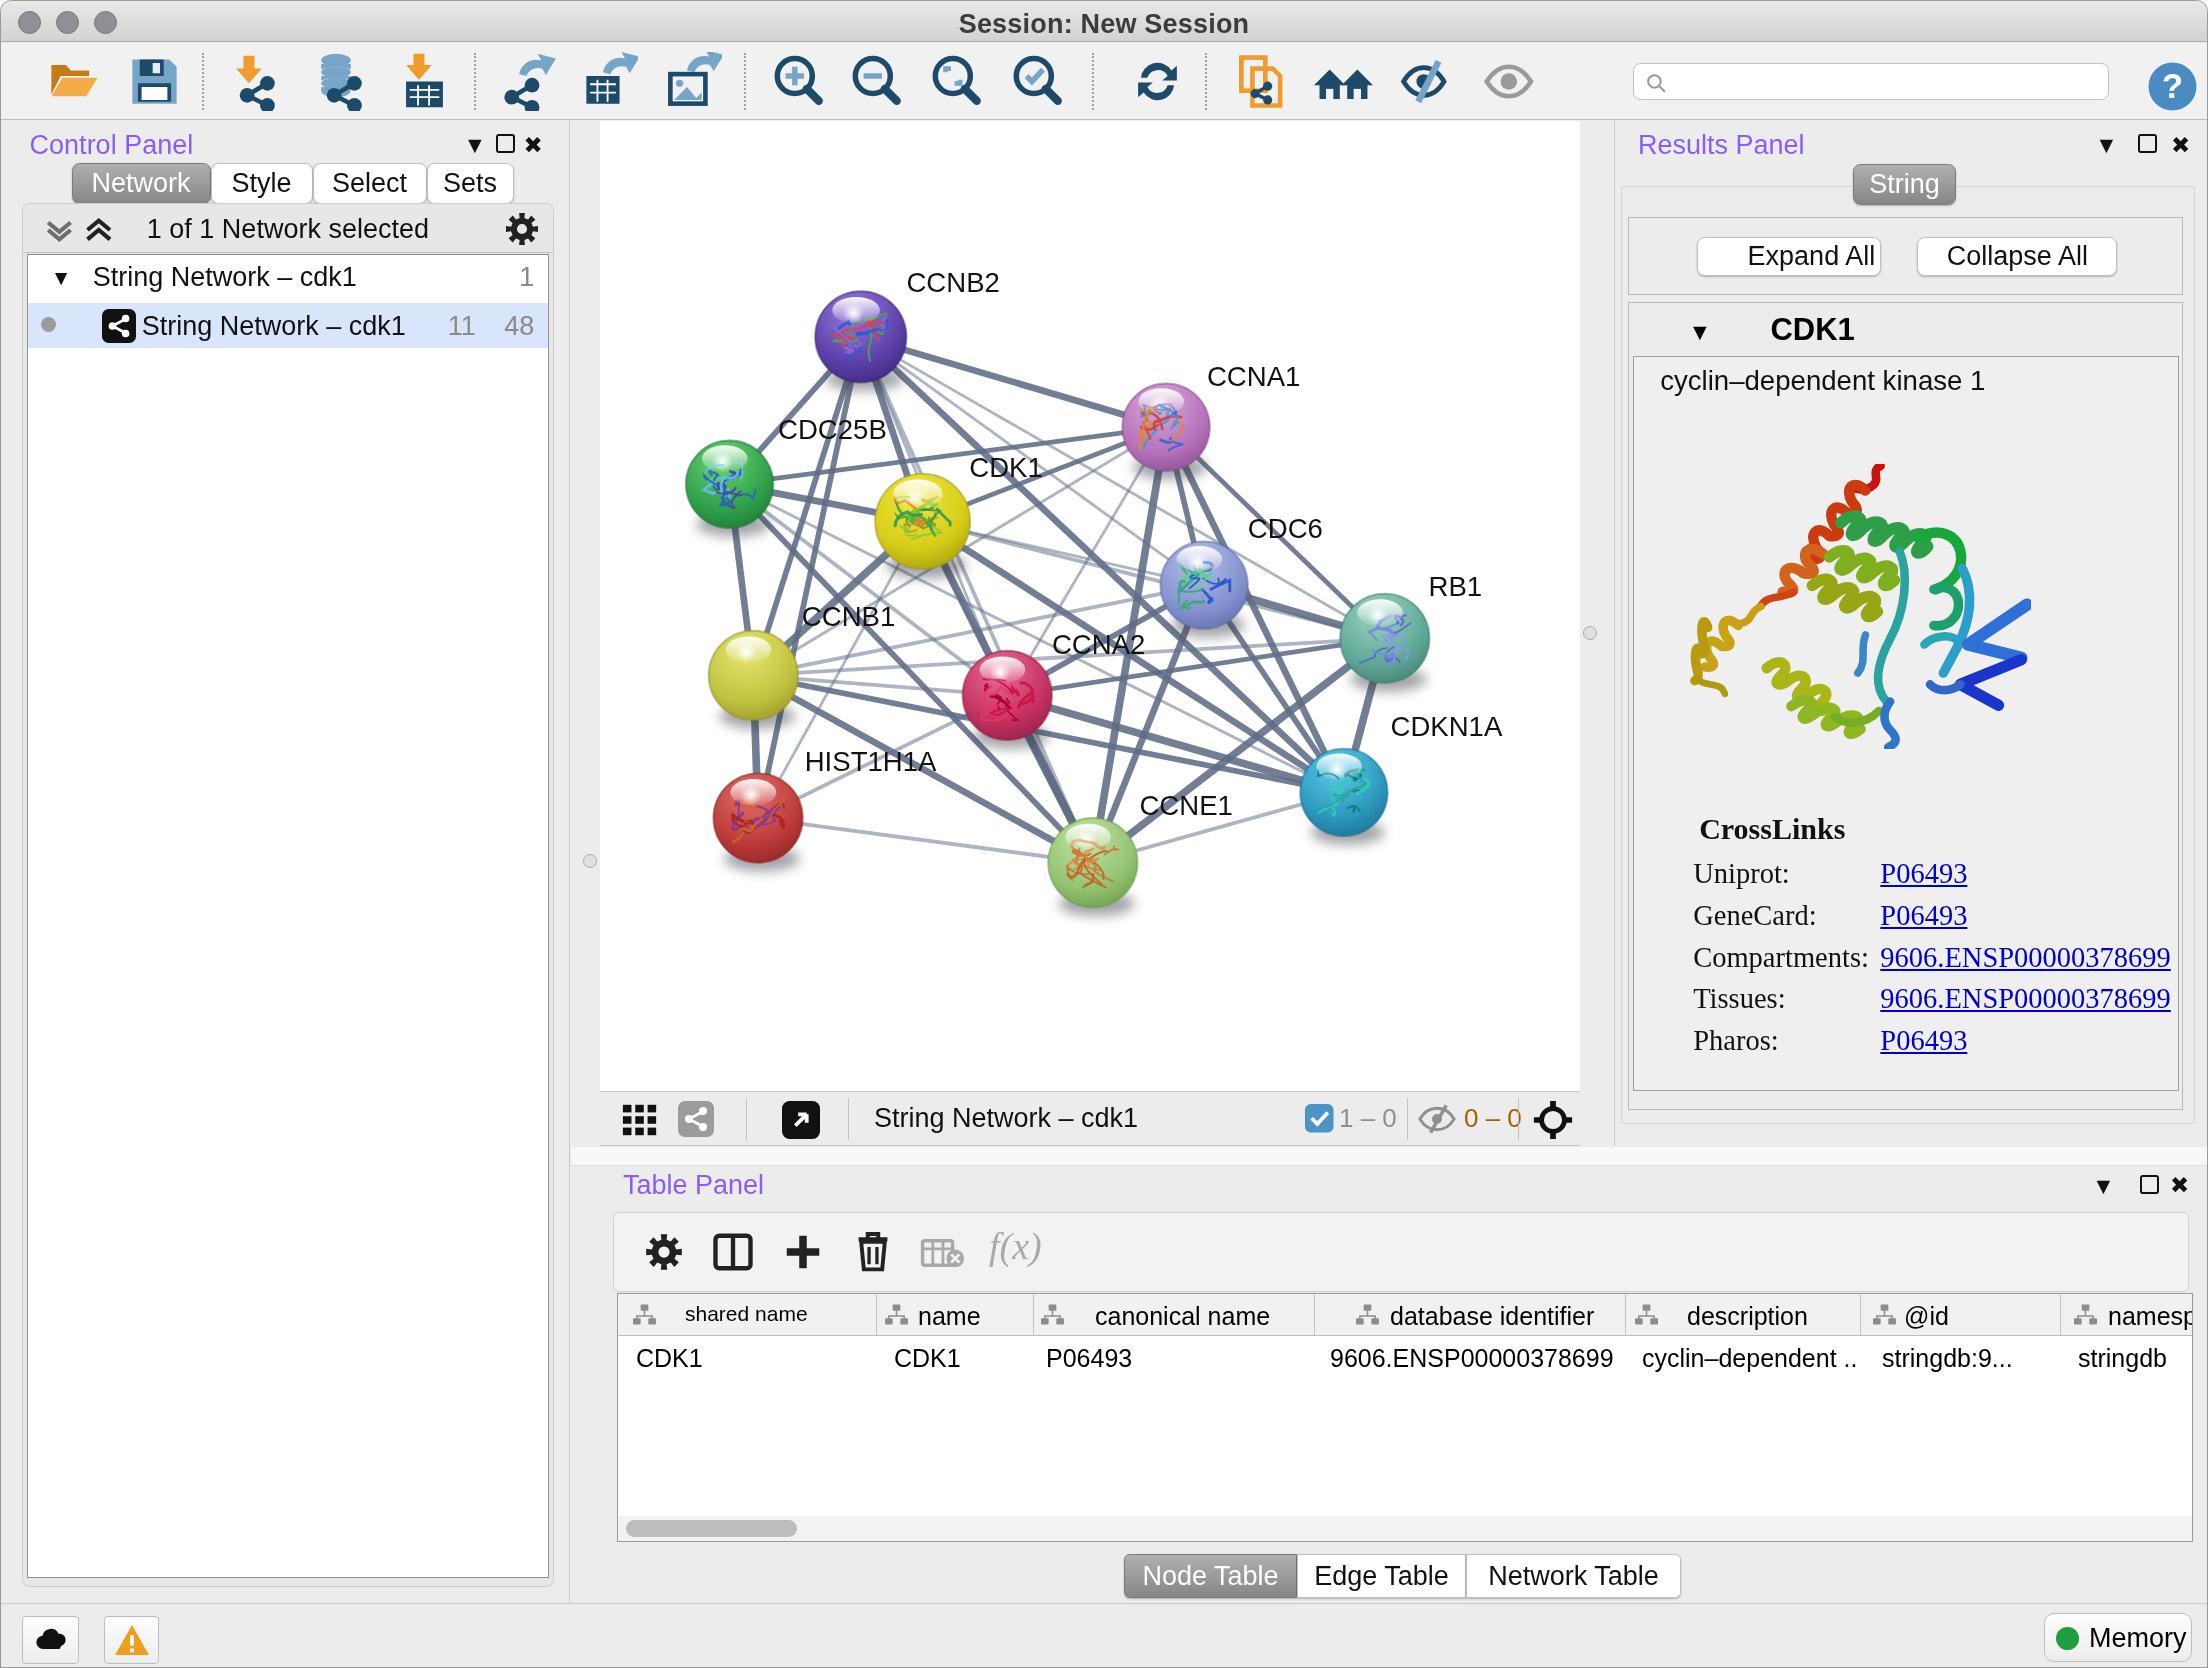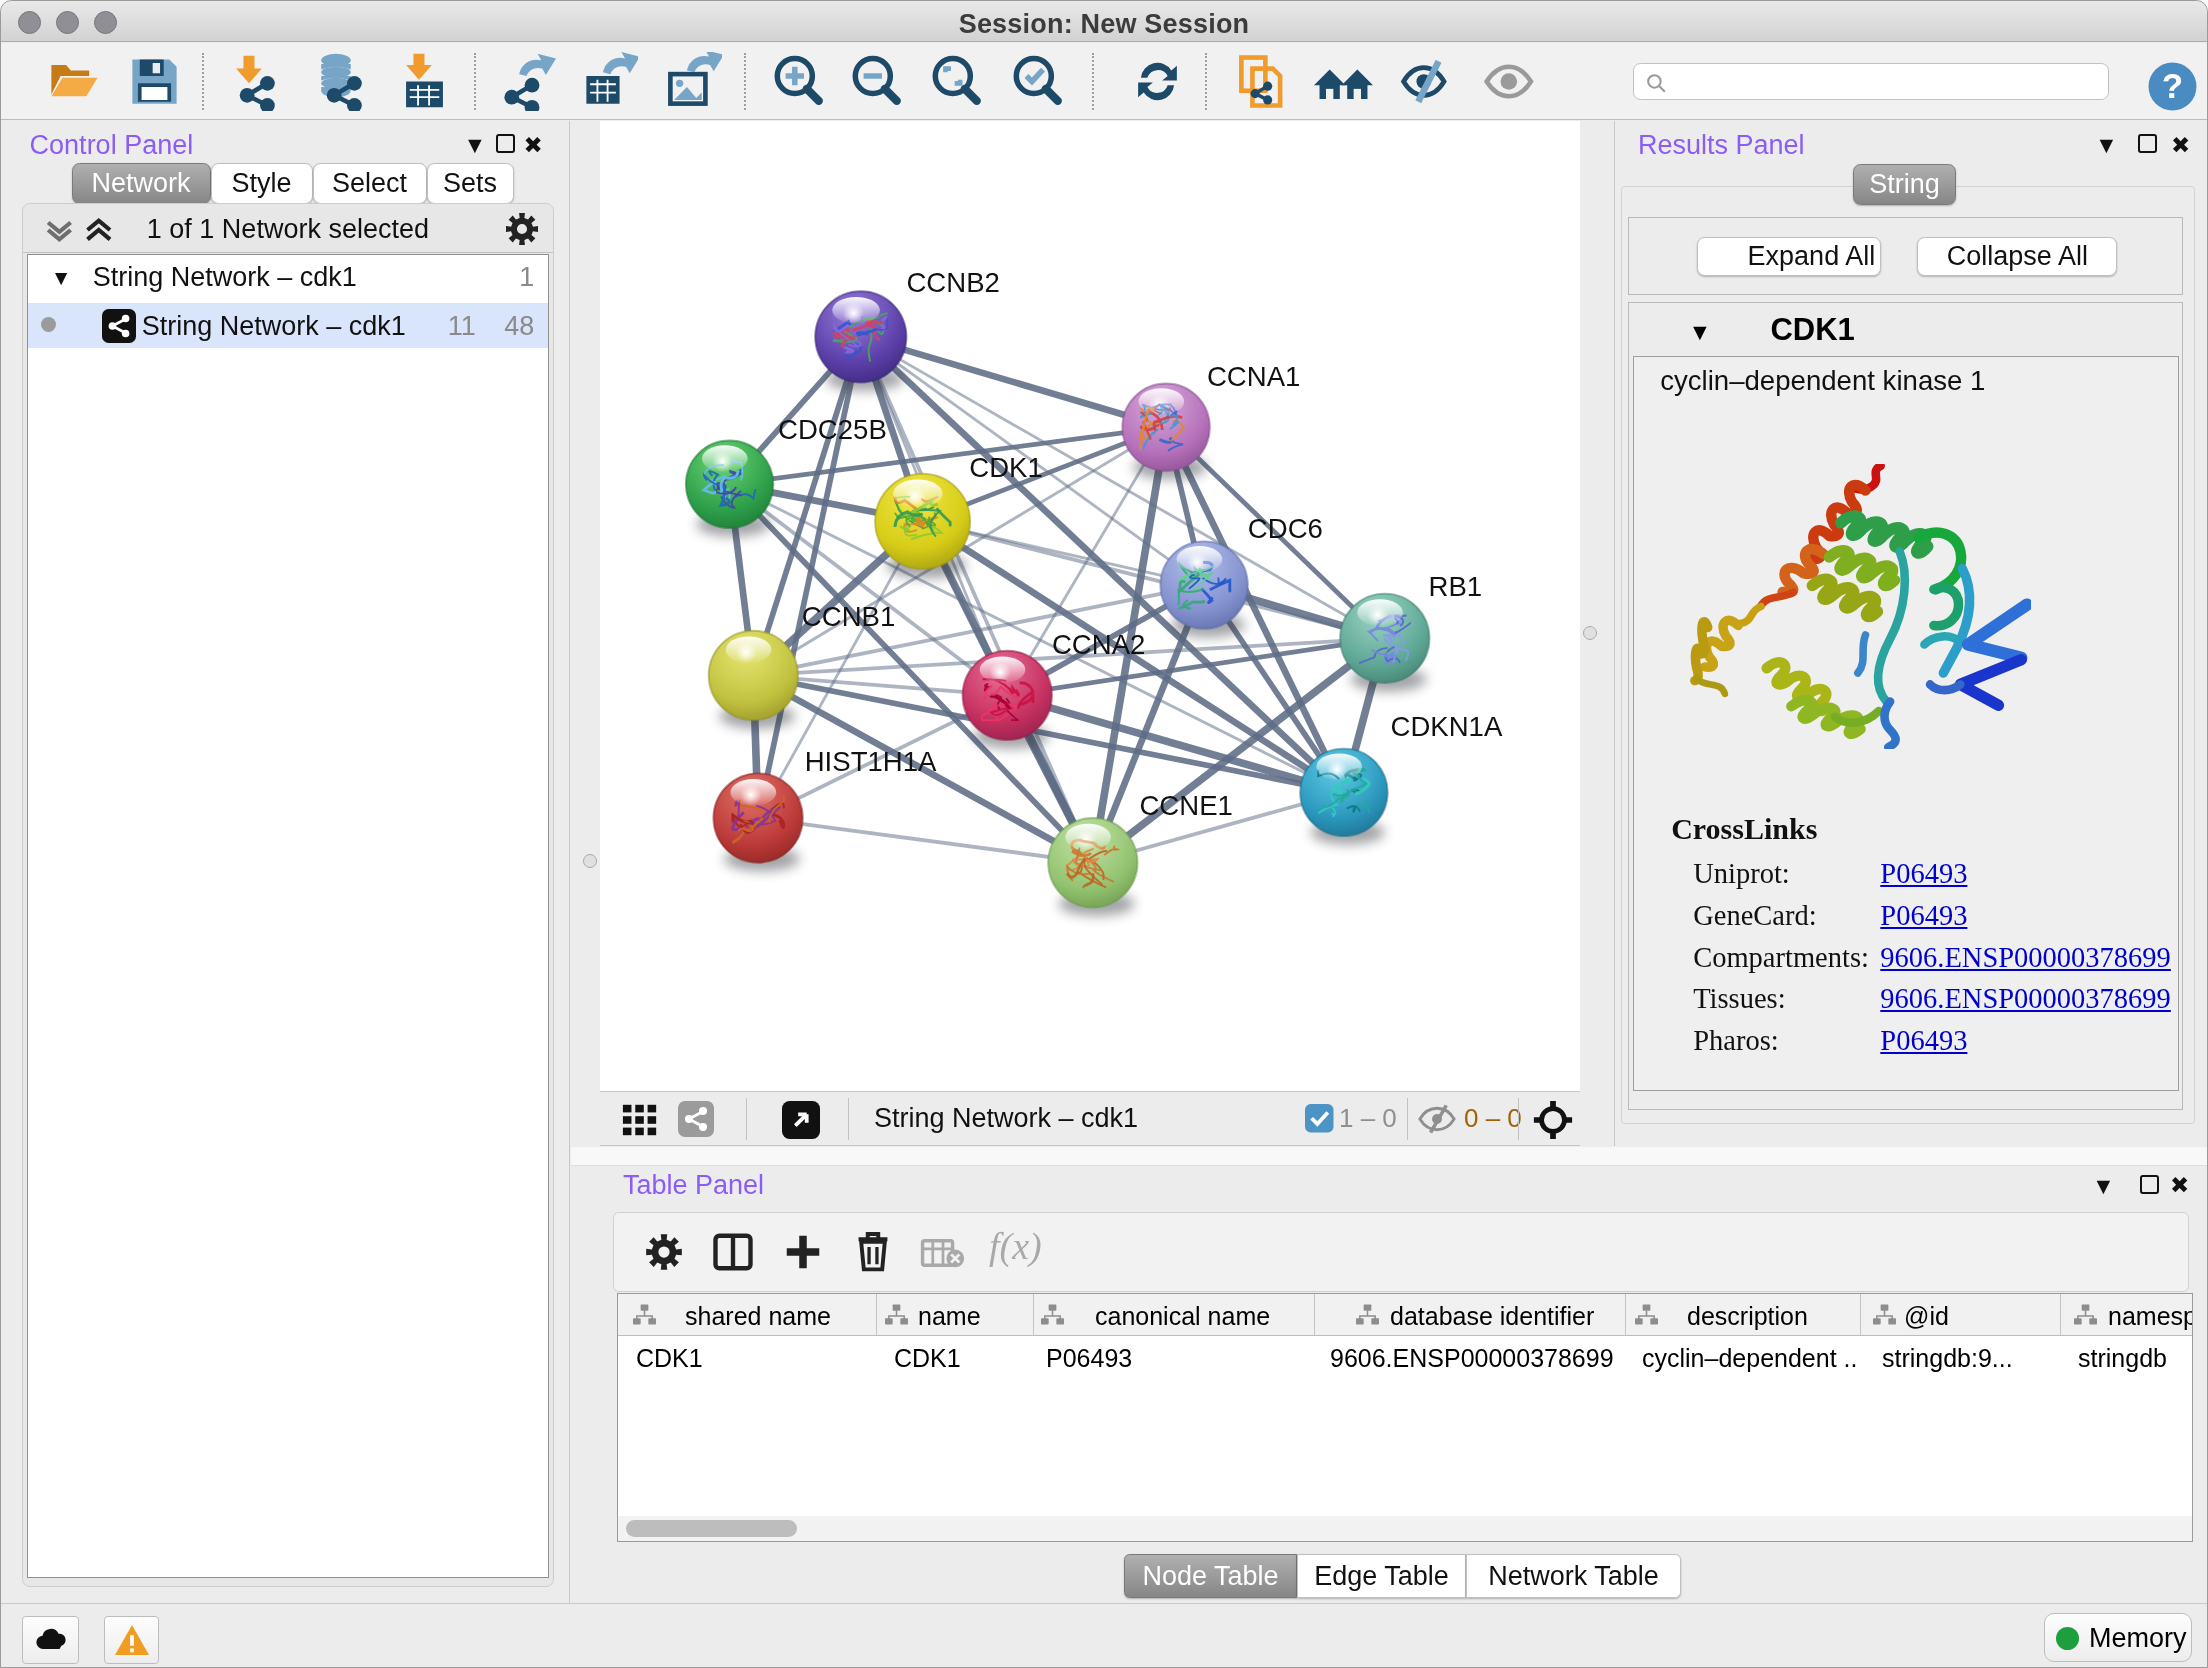--- a/index.html
+++ b/index.html
@@ -644,21 +644,21 @@
 <path d="M232 92c10 24 6 62-10 92s-16 52-4 66" stroke="#2ba4a0" stroke-width="9"></path>
 <path d="M258 190c10-10 28-12 38-2" stroke="#2aa6b5" stroke-width="9"></path>
 <path d="M298 110c12 24 10 52-6 84l-14 26" stroke="#2b9fc9" stroke-width="10"></path>
 <path d="M366 148l-62 42 56 14" stroke="#2f6fd8" stroke-width="13"></path>
 <path d="M360 206l-64 26 40 22" stroke="#1a35cc" stroke-width="12"></path>
 <path d="M296 232c-10 8-24 8-32 0" stroke="#3467c9" stroke-width="9"></path>
 <path d="M222 250c-8 10-8 22 0 30s8 14-2 18" stroke="#2f74c9" stroke-width="9"></path>
 <path d="M196 180c-6 16 2 28-8 40" stroke="#3a86c9" stroke-width="8"></path>
 </svg></div>
         <div class="abs" style="left:37px; top:455px; font-family:'Liberation Serif', serif; font-size:29.5px; color:#111;">
-          <div style="font-weight:bold; font-size:30px;">CrossLinks</div>
+          <div style="font-weight:bold; font-size:30px;margin-left:28px;">CrossLinks</div>
           <table style="border-collapse:collapse; font-size:28.5px; margin-top:7.6px; margin-left:22px;">
           <tbody>
                   <tr>
                     <td style="padding:4.8px 11.4px 4.8px 0; width:167px;">Uniprot:</td>
                     <td style="white-space:nowrap;"><a class="lnk">P06493</a></td>
                   </tr>
           <tr>
                     <td style="padding:4.8px 11.4px 4.8px 0;">GeneCard:</td>
                     <td style="white-space:nowrap;"><a class="lnk">P06493</a></td>
                   </tr>
@@ -721,21 +721,21 @@
       <div class="abs" style="left:1242px; top:0; height:42px; border-left:1px solid #c4c4c4;"></div>
       <div class="abs" style="left:1442px; top:0; height:42px; border-left:1px solid #c4c4c4;"></div>
       <span class="abs" style="left:14.3px; top:8.6px;"><svg width="25" height="23" viewBox="0 0 32 30">
               <g fill="#8d8d8d">
                 <rect x="11" y="2" width="10" height="8" rx="1"></rect>
                 <rect x="1" y="20" width="10" height="8" rx="1"></rect>
                 <rect x="21" y="20" width="10" height="8" rx="1"></rect>
                 <path d="M15 10h2v6h-2zM5 16h22v2H5z M5 16h2v6H5zm20 0h2v6h-2z"></path>
               </g>
             </svg></span>
-          <span class="abs" style="left:67px; top:7.6px; font-size:25px;">shared name</span>
+          <span class="abs" style="left:67px; top:7.6px; font-size:21px;">shared name</span>
       <span class="abs" style="left:266px; top:8.6px;"><svg width="25" height="23" viewBox="0 0 32 30">
               <g fill="#8d8d8d">
                 <rect x="11" y="2" width="10" height="8" rx="1"></rect>
                 <rect x="1" y="20" width="10" height="8" rx="1"></rect>
                 <rect x="21" y="20" width="10" height="8" rx="1"></rect>
                 <path d="M15 10h2v6h-2zM5 16h22v2H5z M5 16h2v6H5zm20 0h2v6h-2z"></path>
               </g>
             </svg></span>
           <span class="abs" style="left:300px; top:7.6px; font-size:25px;">name</span>
       <span class="abs" style="left:422px; top:8.6px;"><svg width="25" height="23" viewBox="0 0 32 30">

